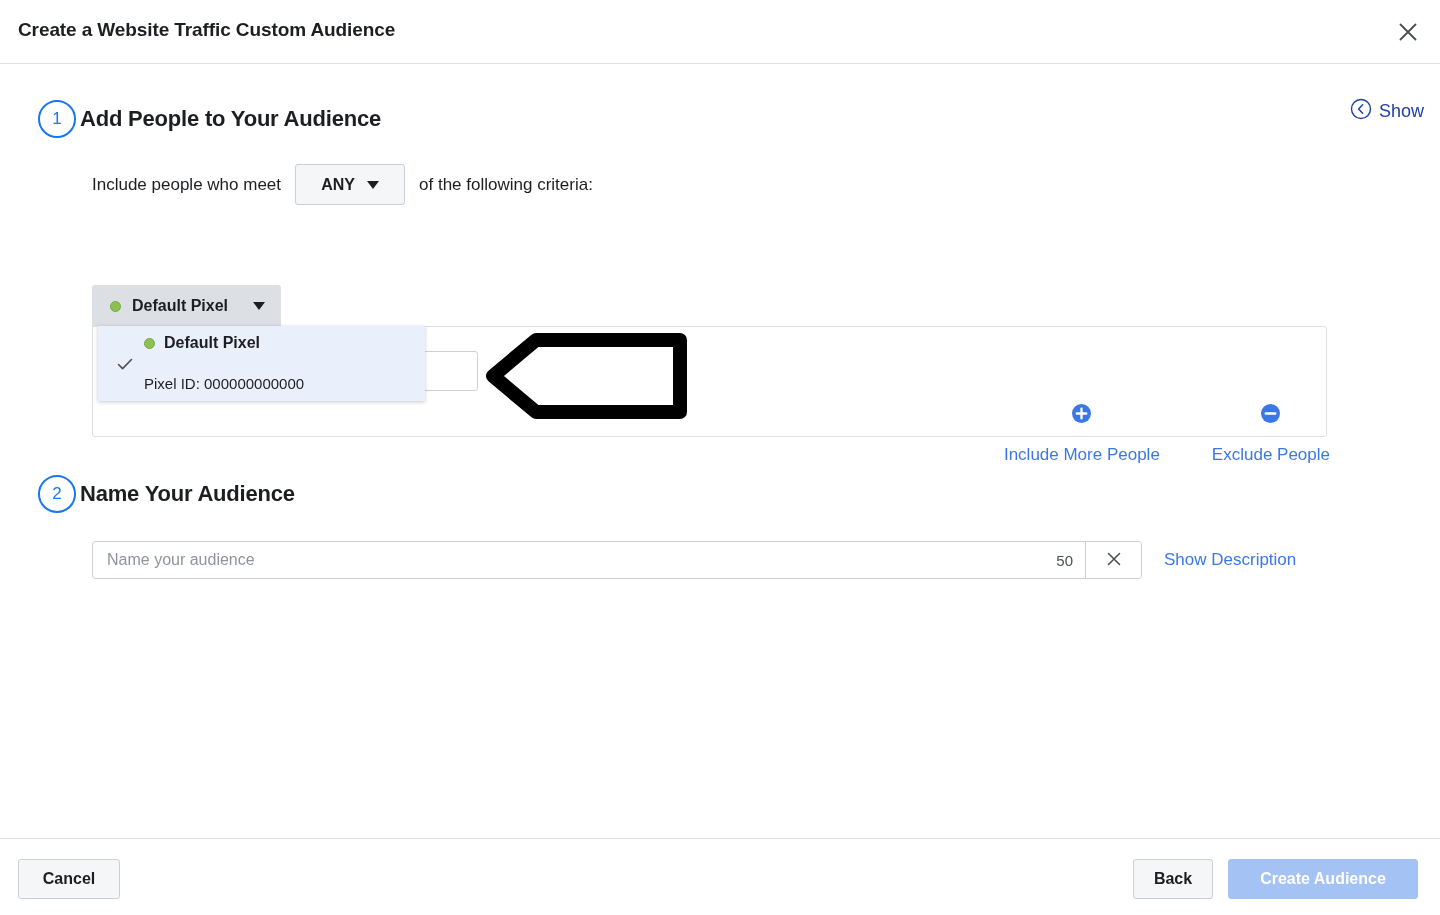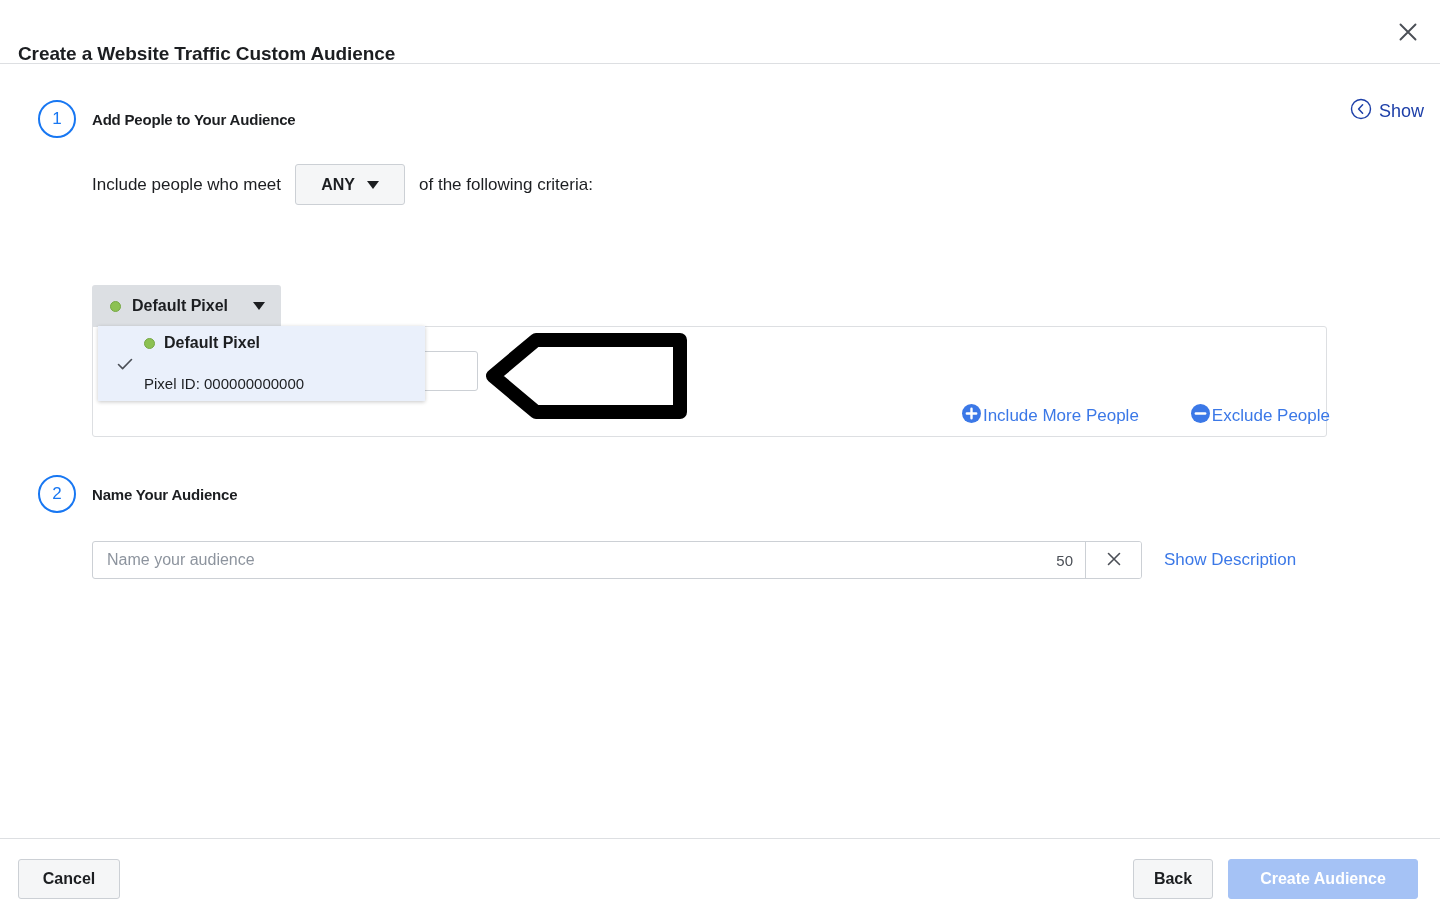--- a/index.html
+++ b/index.html
@@ -18,21 +18,20 @@
   
   .modal-header {
     position: absolute; left: 0; top: 0; width: 1440px; height: 64px;
     border-bottom: 1px solid #dddfe2;
     background: #fff;
   }
   .modal-title {
     position: absolute; left: 18px; top: 19px;
     font-size: 19px; font-weight: bold; color: #1c1e21;
     letter-spacing: -0.1px;
-    margin-top: 24px;
   }
   .close-btn {
     position: absolute; right: 12px; top: 12px;
     width: 40px; height: 40px;
     display: flex; align-items: center; justify-content: center;
     cursor: pointer; background: transparent; border: none; padding: 0;
   }
   .close-btn svg { display: block; }
 
   
@@ -41,21 +40,21 @@
   
   .step-row { position: absolute; display: flex; align-items: center; }
   .step-num {
     width: 38px; height: 38px; border-radius: 50%;
     border: 2px solid #1877f2;
     color: #1877f2; font-size: 17px;
     display: flex; align-items: center; justify-content: center;
     flex: none;
   }
   .step-title {
-    margin-left: 16px; font-size: 15px; font-weight: bold; color: #1c1e21;
+    margin-left: 4px; font-size: 22px; font-weight: bold; color: #1c1e21;
     letter-spacing: -0.2px;
   }
 
   
   .show-link {
     position: absolute; right: 16px; top: 34px;
     display: flex; align-items: center; gap: 7px;
     color: #1d3fa8; font-size: 18px; cursor: pointer;
   }
   .circle-chevron { display: block; }
@@ -147,22 +146,22 @@
 
   
   .annot-arrow { position: absolute; left: 448px; top: 266px; z-index: 30; pointer-events: none; }
 
   
   .link-row {
     position: absolute; right: 110px; top: 340px;
     display: flex; align-items: center; gap: 52px;
   }
   .action-link {
-    display: flex; align-items: center; gap: 2px;
-    color: #3b78e7; font-size: 17px; cursor: pointer;
+    display: flex; align-items: center; gap: 17px;
+    color: #3b78e7; font-size: 17px; cursor: pointer; flex-direction: column;
   }
   .circ-icon { display: block; flex: none; }
 
   
   .name-row { position: absolute; left: 92px; top: 477px; display: flex; align-items: center; }
   .name-field-wrap {
     display: flex; align-items: stretch;
     width: 1050px; height: 38px;
     border: 1px solid #ccd0d5; border-radius: 3px;
     background: #fff; overflow: hidden;

